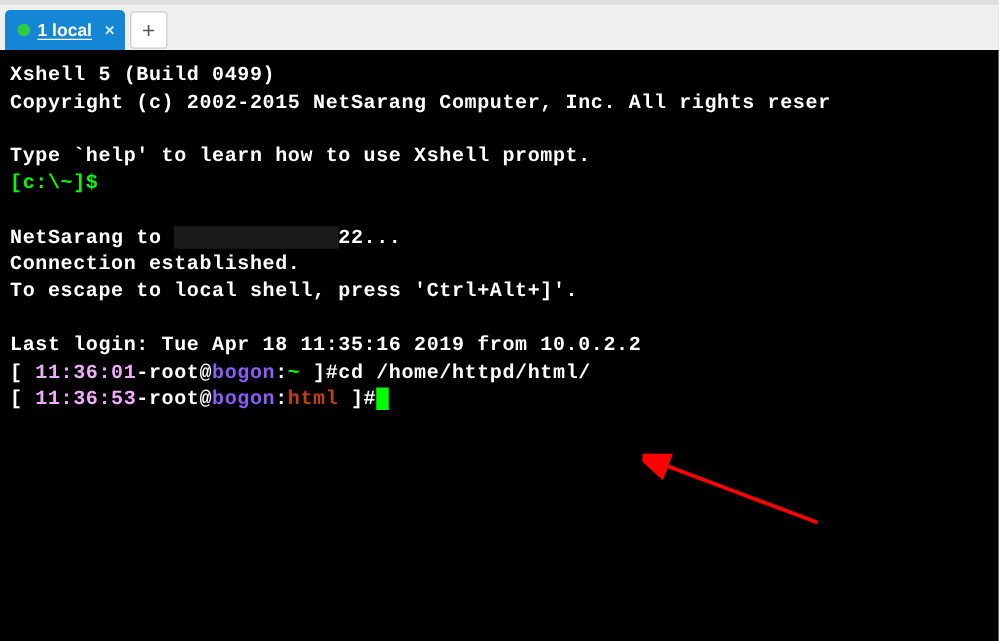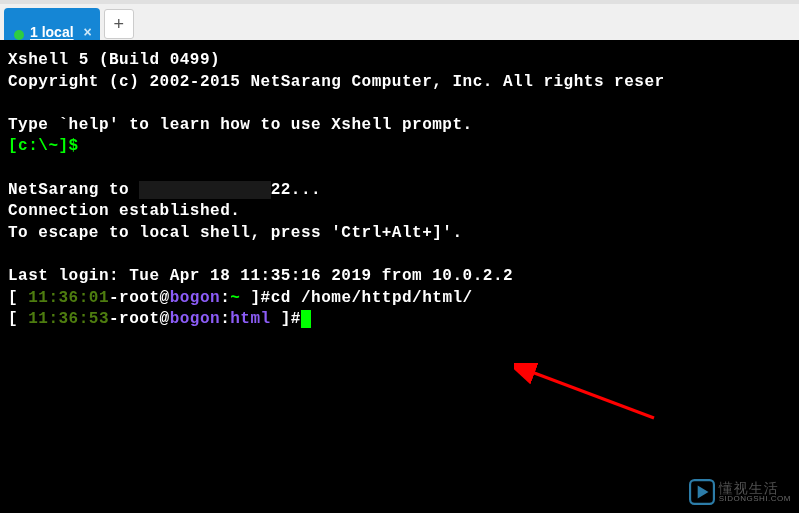--- a/index.html
+++ b/index.html
@@ -2,32 +2,32 @@
 <html><head>
 <meta charset="utf-8">
 <style>
   * { box-sizing: border-box; margin: 0; padding: 0; }
   html, body { width: 799px; height: 513px; overflow: hidden; font-family: "Courier New", monospace; }
   body { background: #f0f0f0; }
   
   .window { width: 799px; height: 513px; background: #f5f5f5; display: flex; flex-direction: column; }
   
   .tabbar { height: 40px; background: #f0f0f0; display: flex; align-items: center; padding: 4px 4px 0 4px; border-top: 4px solid #e0e0e0; }
-  .tab { height: 32px; background: #1586d5; color: #fff; display: flex; align-items: flex-end; padding: 0 8px 0 10px; font-family: Arial, sans-serif; font-size: 14px; border-top-left-radius: 4px; border-top-right-radius: 4px; }
+  .tab { height: 32px; background: #1586d5; color: #fff; display: flex; align-items: center; padding: 0 8px 0 10px; font-family: Arial, sans-serif; font-size: 14px; border-top-left-radius: 4px; border-top-right-radius: 4px; }
   .tab-dot { width: 10px; height: 10px; border-radius: 50%; background: #2ecc40; margin-right: 6px; }
   .tab-label { font-weight: bold; text-decoration: underline; text-underline-offset: 2px; }
   .tab-close { margin-left: 10px; font-size: 14px; color: #cde8f8; cursor: pointer; font-weight: bold; }
   .newtab { width: 30px; height: 30px; margin-left: 4px; border: 1px solid #ccc; background: #fff; display: flex; align-items: center; justify-content: center; font-size: 18px; color: #555; cursor: pointer; border-radius: 3px; font-family: Arial, sans-serif; }
   
   .term-wrap { flex: 1; position: relative; }
   .terminal { width: 100%; height: 100%; background: #000; color: #fff; padding: 10px 8px; font-family: "Consolas", "Courier New", monospace; font-size: 16px; font-weight: bold; line-height: 1.35; letter-spacing: 0.5px; white-space: pre; overflow: hidden; }
   .green { color: #00ff00; }
-  .magenta { color: #4d7c0f; }
+  .magenta { color: #f0abfc; }
   .darkgreen { color: #8b5cf6; }
-  .yellow { color: #8b5cf6; }
+  .yellow { color: #c2410c; }
   .redacted { background: #1a1a1a; color: #1a1a1a; }
   .cursor { background: #00ff00; display: inline-block; width: 10px; height: 18px; vertical-align: text-bottom; }
   
   .arrow { position: absolute; bottom: 90px; right: 135px; pointer-events: none; }
   
   .watermark { position: absolute; bottom: 8px; right: 8px; display: flex; align-items: center; opacity: 0.75; font-family: "Microsoft YaHei", Arial, sans-serif; }
   .wm-icon { width: 26px; height: 26px; margin-right: 4px; }
   .wm-text { display: flex; flex-direction: column; line-height: 1; }
   .wm-main { font-size: 14px; color: #6a6a6a; letter-spacing: 1px; }
   .wm-sub { font-size: 8px; color: #8a8a8a; letter-spacing: 0.5px; }
@@ -63,25 +63,15 @@
 
     <svg class="arrow" width="150" height="60">
       <defs>
         <marker id="arrowhead" markerWidth="10" markerHeight="8" refX="2" refY="4" orient="auto">
           <polygon points="0 0, 10 4, 0 8" fill="#ff0000"></polygon>
         </marker>
       </defs>
       <line x1="140" y1="55" x2="15" y2="8" stroke="#ff0000" stroke-width="3" marker-end="url(#arrowhead)"></line>
     </svg>
 
-    <div class="watermark">
-      <svg class="wm-icon" viewBox="0 0 24 24">
-        <rect x="1" y="1" width="22" height="22" rx="4" fill="none" stroke="#3ba6e0" stroke-width="2"></rect>
-        <polygon points="8,6 18,12 8,18" fill="#3ba6e0"></polygon>
-      </svg>
-      <div class="wm-text">
-        <span class="wm-main">懂视生活</span>
-        <span class="wm-sub">SIDONGSHI.COM</span>
-      </div>
-    </div>
   </div>
 
 </div>
 
 </body></html>

